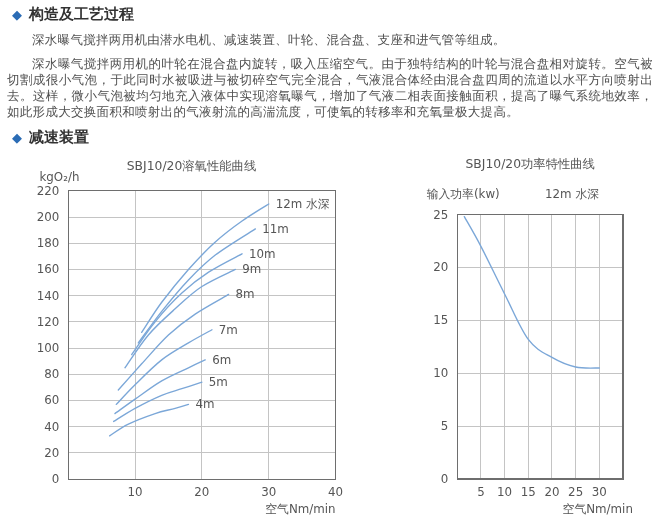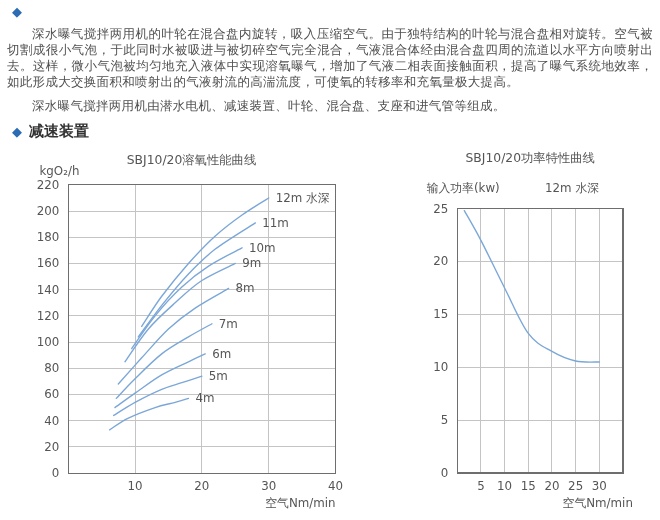--- a/index.html
+++ b/index.html
@@ -34,25 +34,26 @@
   svg .chart-title{font-size:12.5px;fill:#555555;}
   svg .axis-label{font-size:12px;fill:#555555;}
 </style>
 </head>
 <body style="--accent: #2b6cb5; --curve: #7ba7d8;">
 
 <div class="doc">
 
   <div class="heading">
     <span class="diamond">◆</span>
+    <span>构造及工艺过程</span>
   </div>
 
+  <p class="body-text">深水曝气搅拌两用机由潜水电机、减速装置、叶轮、混合盘、支座和进气管等组成。</p>
+
   <p class="body-text">深水曝气搅拌两用机的叶轮在混合盘内旋转，吸入压缩空气。由于独特结构的叶轮与混合盘相对旋转。空气被切割成很小气泡，于此同时水被吸进与被切碎空气完全混合，气液混合体经由混合盘四周的流道以水平方向喷射出去。这样，微小气泡被均匀地充入液体中实现溶氧曝气，增加了气液二相表面接触面积，提高了曝气系统地效率，如此形成大交换面积和喷射出的气液射流的高湍流度，可使氧的转移率和充氧量极大提高。</p>
-
-  <p class="body-text">深水曝气搅拌两用机由潜水电机、减速装置、叶轮、混合盘、支座和进气管等组成。</p>
 
   <div class="heading" id="heading-performance">
     <span class="diamond">◆</span>
     <span>减速装置</span>
   </div>
 
   <div class="charts">
 
     <svg class="chart-left" width="352" height="374" viewBox="0 0 352 374">
       <text class="chart-title" x="190" y="20" text-anchor="middle">SBJ10/20溶氧性能曲线</text>

